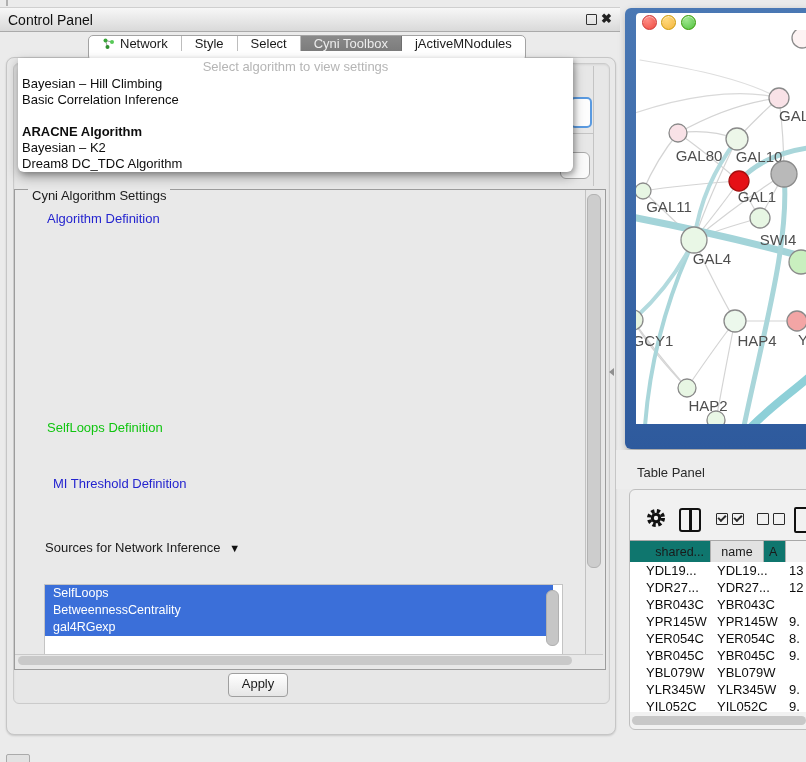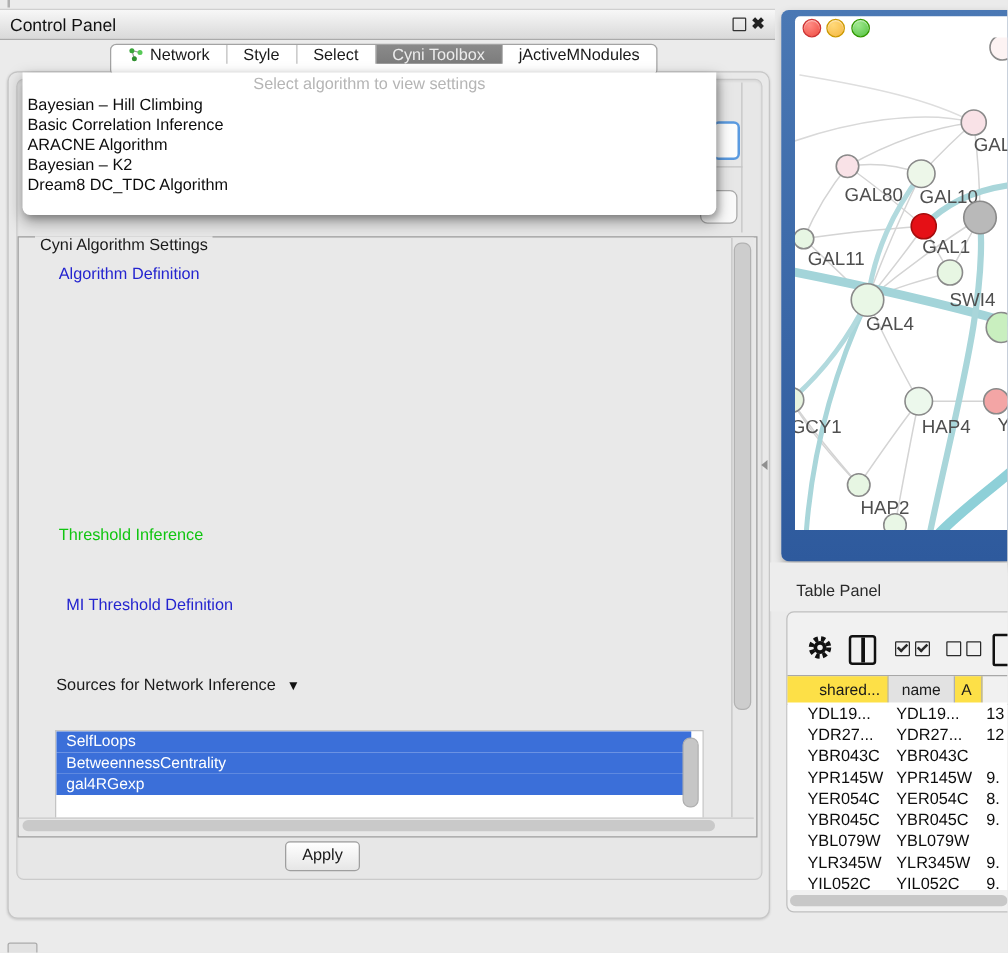--- a/index.html
+++ b/index.html
@@ -28,21 +28,21 @@
   .seg .tab:last-child{border-right:none;}
   .seg .tab.sel{background:linear-gradient(#8a8a8a,#7c7c7c);color:#ececec;border-right-color:#6f6f6f;}
   #topTabs{left:88px;top:35px;height:24px;font-size:13px;}
   #bottomTabs{left:118px;top:706px;height:20px;font-size:13px;}
 
   
   .overlay{left:18px;top:58px;width:555px;height:114px;background:#fff;z-index:30;
     border-radius:0 0 6px 6px;box-shadow:0 5px 12px rgba(0,0,0,.35),2px 2px 5px rgba(0,0,0,.2);}
   .overlay .ph{height:18px;line-height:18px;text-align:center;color:#b5b5b5;}
   .overlay .dd-item{height:16px;line-height:16px;padding-left:4px;color:#0d0d0d;}
-  .overlay .dd-item.bold{font-weight:normal;}
+  .overlay .dd-item.bold{font-weight:bold;margin-top:16px;}
 
   
   .frag-vline{left:593px;top:66px;width:1px;height:120px;background:#c4c4c4;z-index:1;}
   .frag-hline{left:573px;top:133px;width:21px;height:1px;background:#c4c4c4;z-index:1;}
   .frag-blue{left:570px;top:97px;width:18px;height:27px;background:#fdfdfd;
     border:2px solid #5a9ae0;border-radius:5px;z-index:1;}
   .frag-combo{left:560px;top:152px;width:28px;height:25px;background:#fafafa;
     border:1px solid #a8a8a8;border-radius:6px;z-index:1;}
 
   
@@ -110,21 +110,21 @@
   .tbl{left:629px;top:489px;width:180px;height:239px;background:#f1f1f1;border:1px solid #bfbfbf;border-radius:6px 0 0 6px;}
   .gear{left:645px;top:507px;width:22px;height:22px;}
   .split-icon{left:679px;top:508px;width:18px;height:20px;border:2.5px solid #111;border-radius:3px;background:#f1f1f1;}
   .split-icon::after{content:"";position:absolute;left:50%;top:0;width:2.5px;height:100%;background:#111;margin-left:-1px;}
   .cbx{position:absolute;width:10px;height:10px;border:1.5px solid #2a2a2a;border-radius:1px;background:#f1f1f1;}
   .cbx.checked::after{content:"";position:absolute;left:1px;top:1px;width:6px;height:3px;
     border-left:2px solid #2a2a2a;border-bottom:2px solid #2a2a2a;transform:rotate(-45deg);}
   .doc-icon{left:794px;top:507px;width:18px;height:22px;border:2.5px solid #111;border-radius:2px;background:#f1f1f1;}
   .thead{left:630px;top:540px;width:176px;height:22px;display:flex;border-top:1px solid #a8a8a8;border-bottom:1px solid #9a9a9a;font-size:12.5px;}
   .th{border-right:1px solid #aeaeae;display:flex;align-items:center;box-sizing:border-box;}
-  .th.hl{background:#fde047;}
+  .th.hl{background:#0f766e;}
   .th.gray{background:#e2e2e2;}
   .th.c1{width:81px;justify-content:flex-end;padding-right:6px;}
   .th.c2{width:53px;justify-content:center;}
   .th.c3{width:22px;padding-left:5px;}
   #tableRows{left:630px;top:562px;width:176px;height:150px;background:#fff;overflow:hidden;}
   .trow{display:flex;height:17px;line-height:17px;font-size:13px;color:#0d0d0d;}
   .tc{box-sizing:border-box;white-space:nowrap;overflow:hidden;}
   .tc.c1{width:81px;padding-left:16px;}
   .tc.c2{width:73px;padding-left:6px;}
   .tc.c3{width:22px;padding-left:5px;}
@@ -212,21 +212,21 @@
   <div class="tfield" style="left:424px;top:368px;width:144px;height:21px;">
     <span>6</span>
   </div>
 
   <span class="plain" style="left:46px;top:398px;">
     <span>Hub/Transcription Factor Definition</span>
     <span class="tri" style="margin-left:8px;">▶</span>
   </span>
 
   <div class="abs gb" style="left:33px;top:428px;width:546px;height:104px;"></div>
-  <div class="abs gb-cap cap-green" style="left:43px;top:421px;">Threshold Inference</div>
+  <div class="abs gb-cap cap-green" style="left:43px;top:421px;">SelfLoops Definition</div>
 
   <span class="lbl" style="left:88px;top:459px;">Which threshold to use:</span>
   <div class="combo abs" style="left:237px;top:453px;width:319px;height:23px;">
     <span class="ct">MI Threshold</span>
     <span class="stepper"></span>
   </div>
 
   <div class="abs gb" style="left:41px;top:484px;width:530px;height:44px;"></div>
   <div class="abs gb-cap cap-blue" style="left:49px;top:477px;">MI Threshold Definition</div>
 

